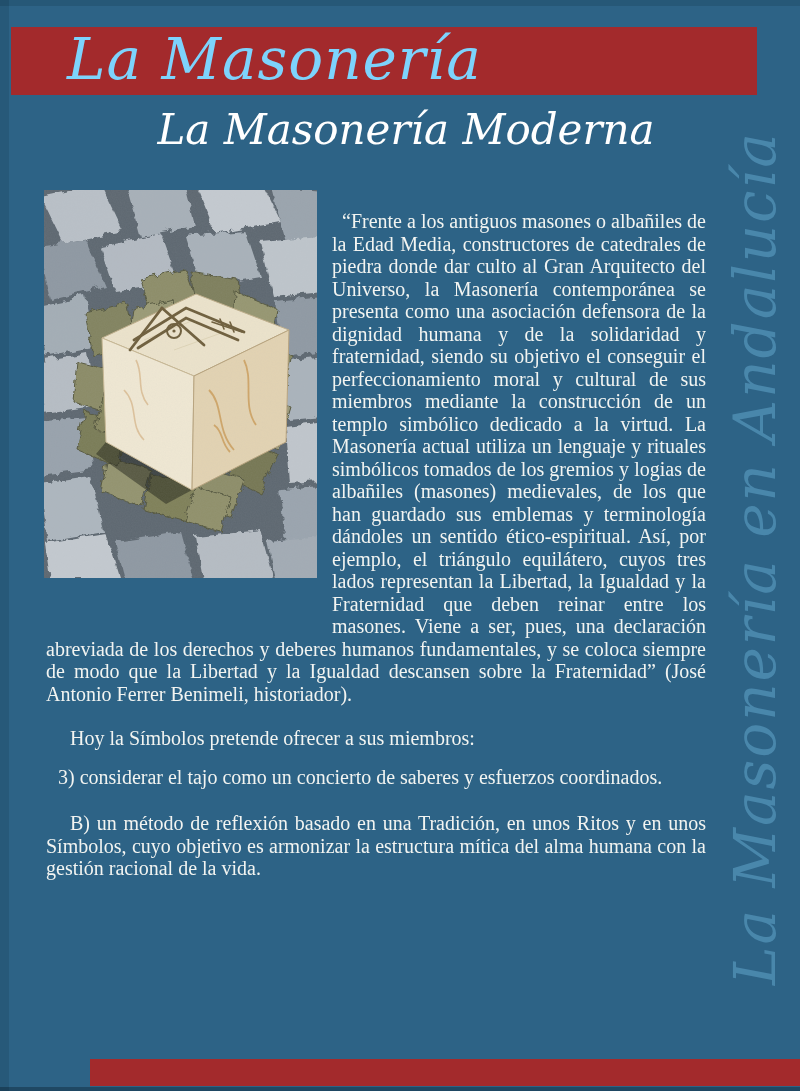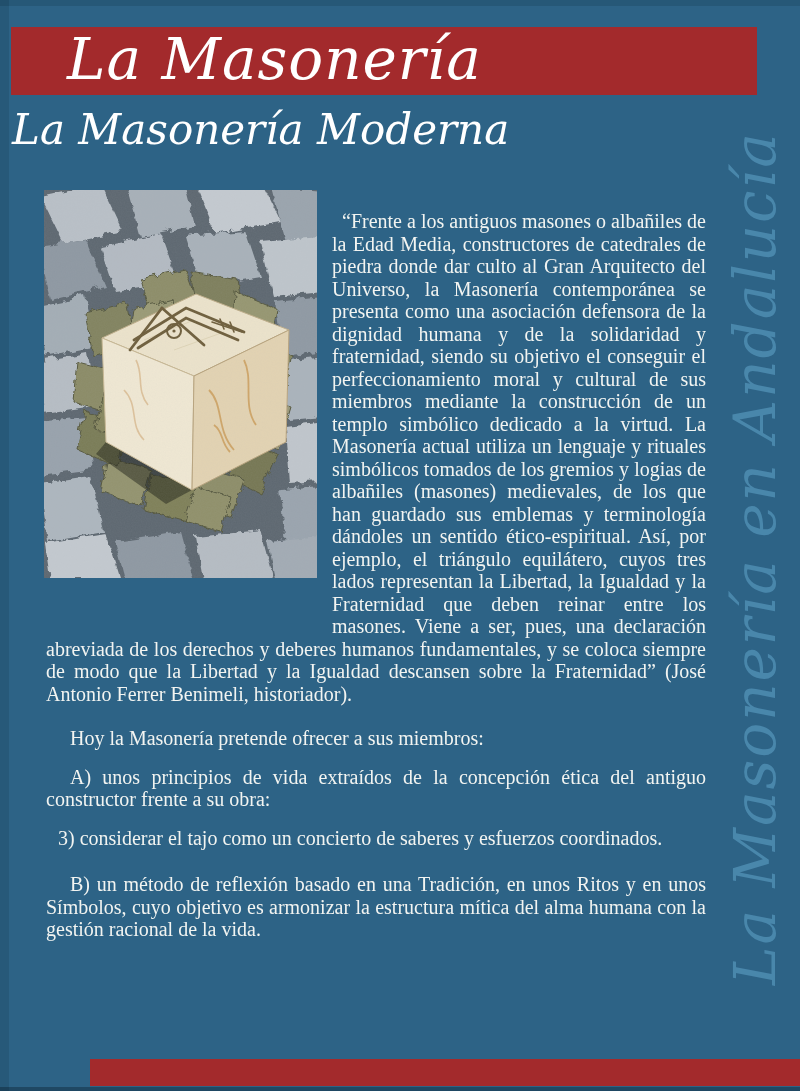--- a/index.html
+++ b/index.html
@@ -13,25 +13,25 @@
   .edge-bottom{position:absolute;left:0;bottom:0;width:100%;height:4px;background:rgba(0,10,20,.30);}
 
   .banner{
     position:absolute;left:11px;top:27px;width:746px;height:68px;
     background:var(--red,#a32a2c);
     display:flex;align-items:center;
   }
   .banner .title{
     margin:0 0 4px 56px;
     font-family:"DejaVu Serif", serif;font-style:italic;font-weight:normal;
-    color:#ffffff;font-size:58px;line-height:68px;letter-spacing:1px;
+    color:#7dd3fc;font-size:58px;line-height:68px;letter-spacing:1px;
     white-space:nowrap;
   }
   .subtitle{
-    position:absolute;left:12px;top:102px;width:788px;text-align:left;
+    position:absolute;left:12px;top:102px;width:788px;text-align:center;
     font-family:"DejaVu Serif", serif;font-style:italic;
     color:#ffffff;font-size:42px;line-height:56px;white-space:nowrap;
   }
   .watermark{
     position:absolute;left:347px;top:546px;width:816px;height:62px;
     transform:rotate(-90deg);transform-origin:center;
     font-family:"DejaVu Serif", serif;font-style:italic;
     font-size:58px;line-height:62px;letter-spacing:2px;
     color:var(--wm,#4d8bb0);opacity:.9;
     white-space:nowrap;text-align:center;
@@ -153,23 +153,22 @@
         <circle cx="130" cy="141" r="7" stroke-width="2"></circle>
         <circle cx="130" cy="141" r="1.6" fill="#6e5e3b" stroke="none"></circle>
       </g>
     </g>
 
     <rect x="0" y="0" width="273" height="388" filter="url(#noise)" opacity="0.22"></rect>
   </svg>
 
   <p class="quote">“Frente a los antiguos masones o albañiles de la Edad Media, constructores de catedrales de piedra donde dar culto al Gran Arquitecto del Universo, la Masonería contemporánea se presenta como una asociación defensora de la dignidad humana y de la solidaridad y fraternidad, siendo su objetivo el conseguir el perfeccionamiento moral y cultural de sus miembros mediante la construcción de un templo simbólico dedicado a la virtud. La Masonería actual utiliza un lenguaje y rituales simbólicos tomados de los gremios y logias de albañiles (masones) medievales, de los que han guardado sus emblemas y terminología dándoles un sentido ético-espiritual. Así, por ejemplo, el triángulo equilátero, cuyos tres lados representan la Libertad, la Igualdad y la Fraternidad que deben reinar entre los masones. Viene a ser, pues, una declaración abreviada de los derechos y deberes humanos fundamentales, y se coloca siempre de modo que la Libertad y la Igualdad descansen sobre la Fraternidad” (José Antonio Ferrer Benimeli, historiador).</p>
 
-  <p class="intro">Hoy la Masonería pretende ofrecer a sus miembros:</p>
+  <p class="intro">Hoy la Símbolos pretende ofrecer a sus miembros:</p>
 
-  <p class="point-a">A) unos principios de vida extraídos de la concepción ética del antiguo constructor frente a su obra:</p>
 
   <ul class="principles">
     <li>3) considerar el tajo como un concierto de saberes y esfuerzos coordinados.</li>
   </ul>
 
   <p class="point-b">B) un método de reflexión basado en una Tradición, en unos Ritos y en unos Símbolos, cuyo objetivo es armonizar la estructura mítica del alma humana con la gestión racional de la vida.</p>
 
 </div>
 
 <div class="bottom-bar"></div>

